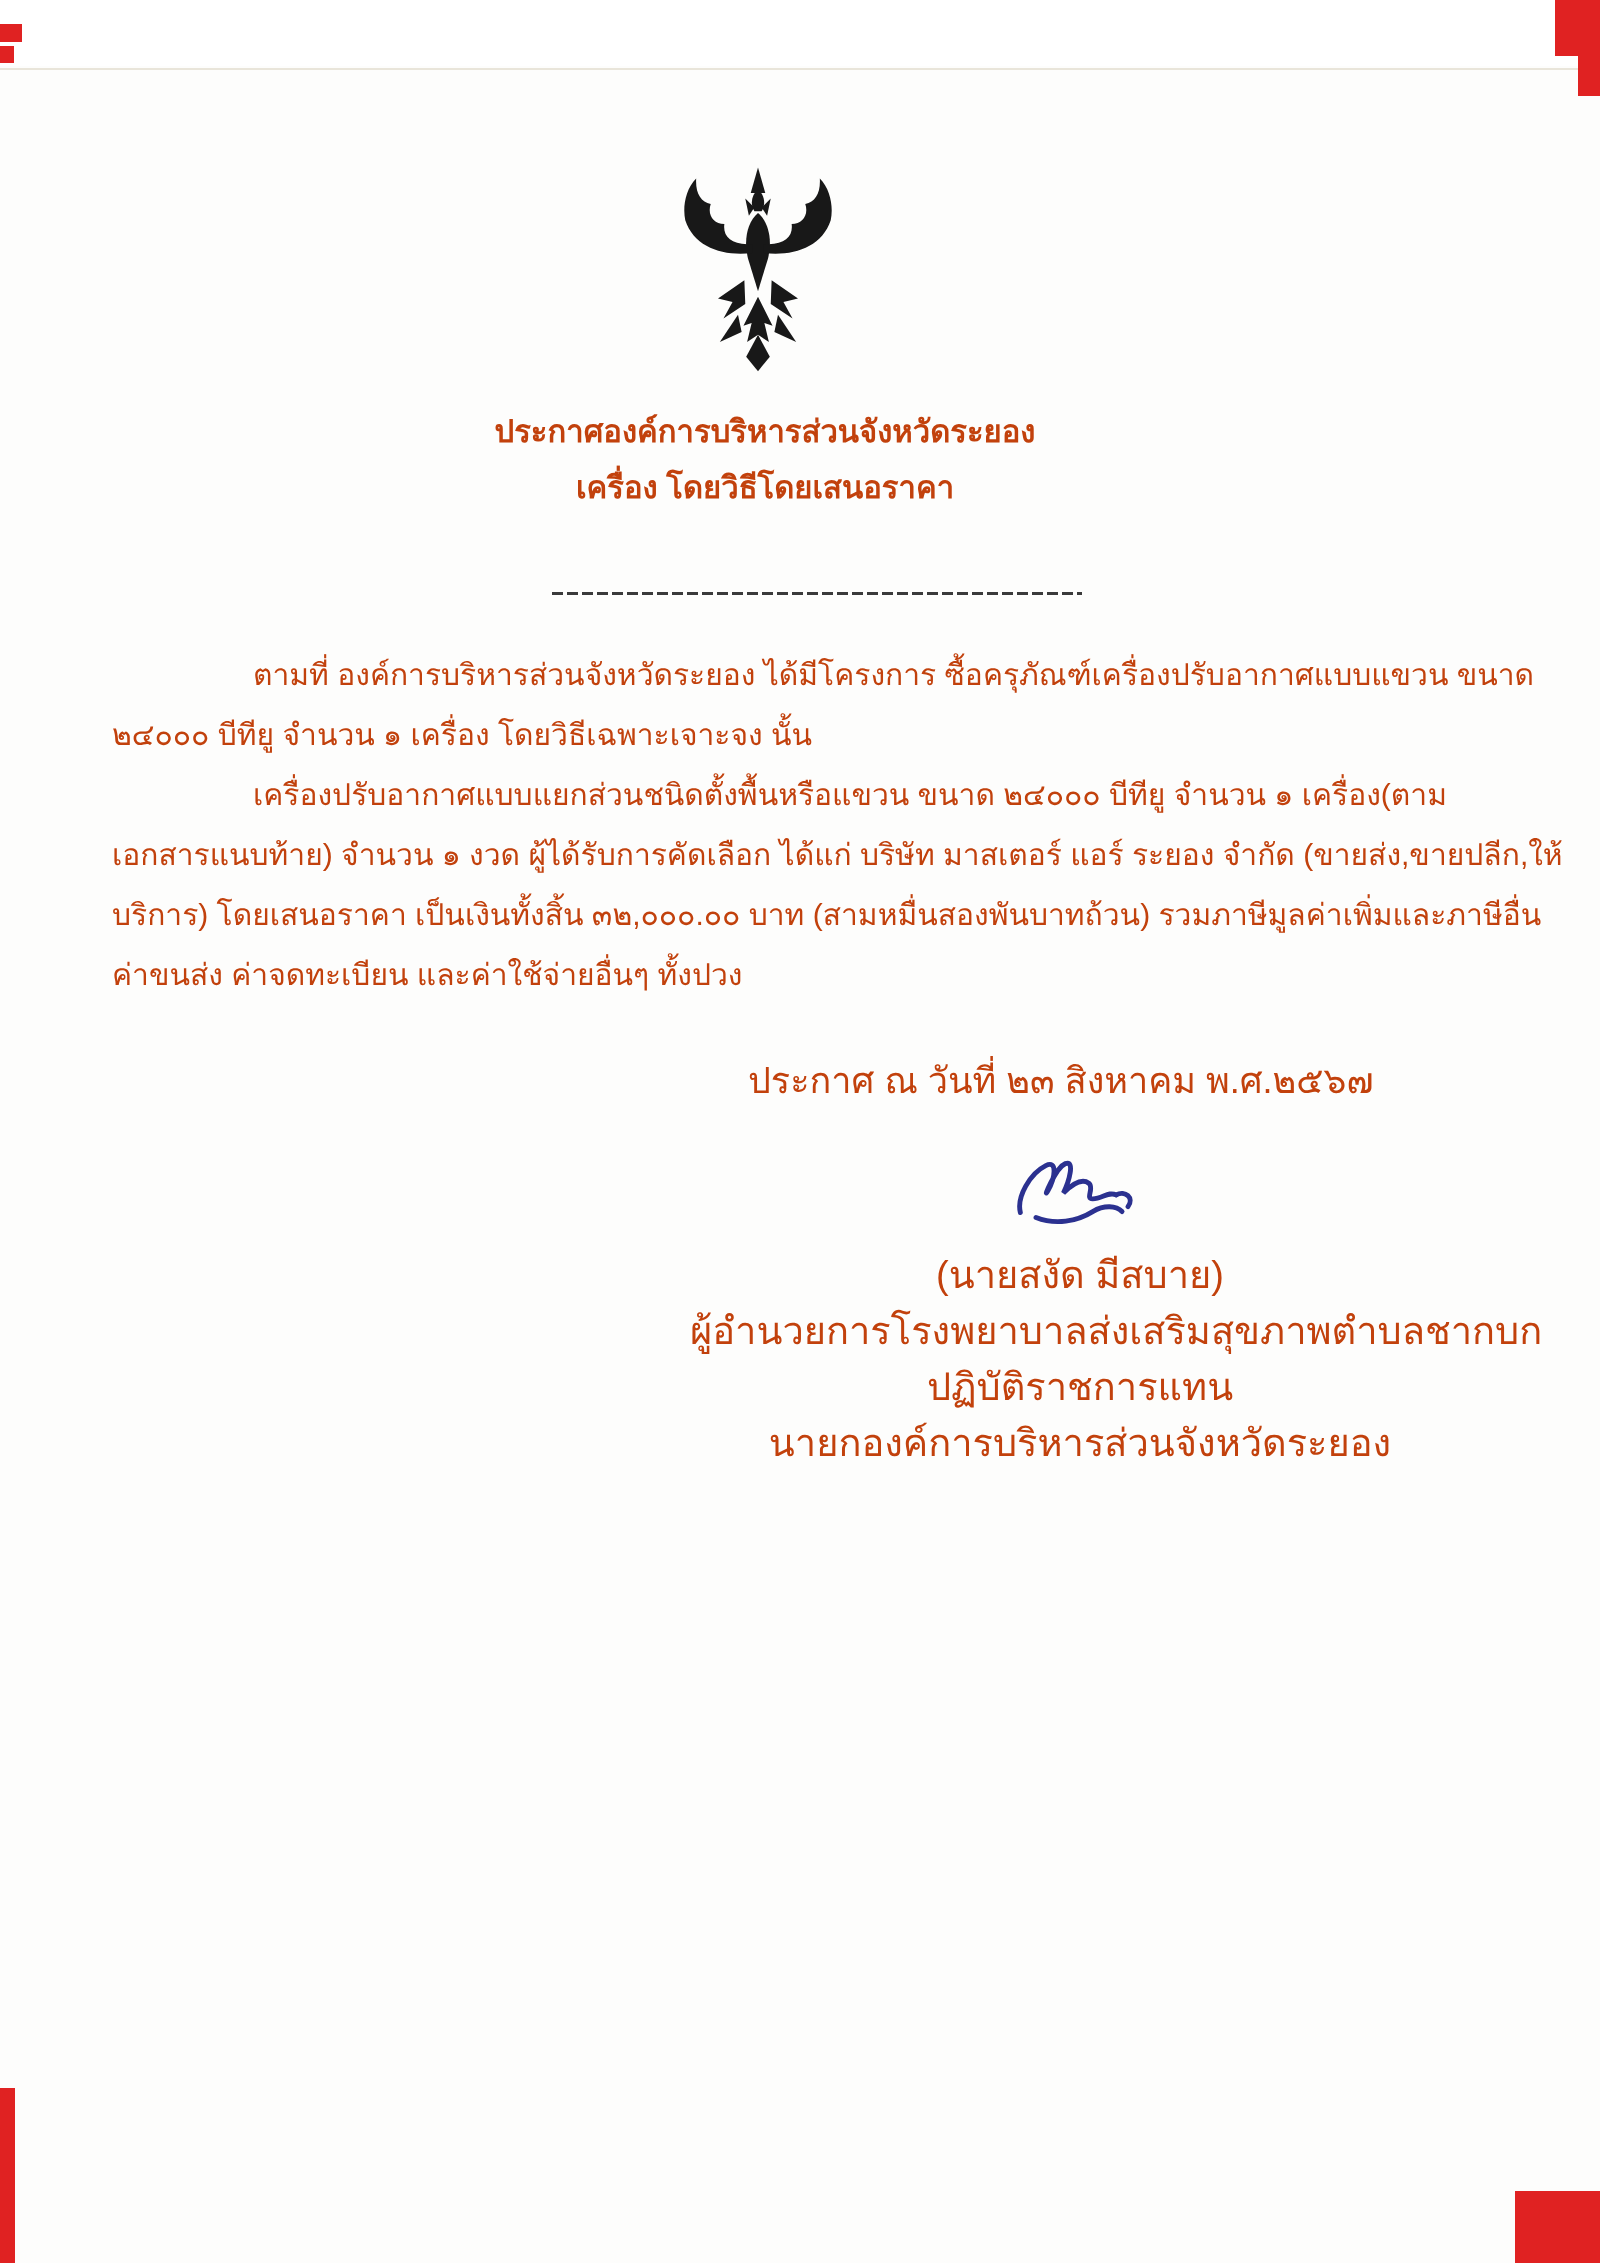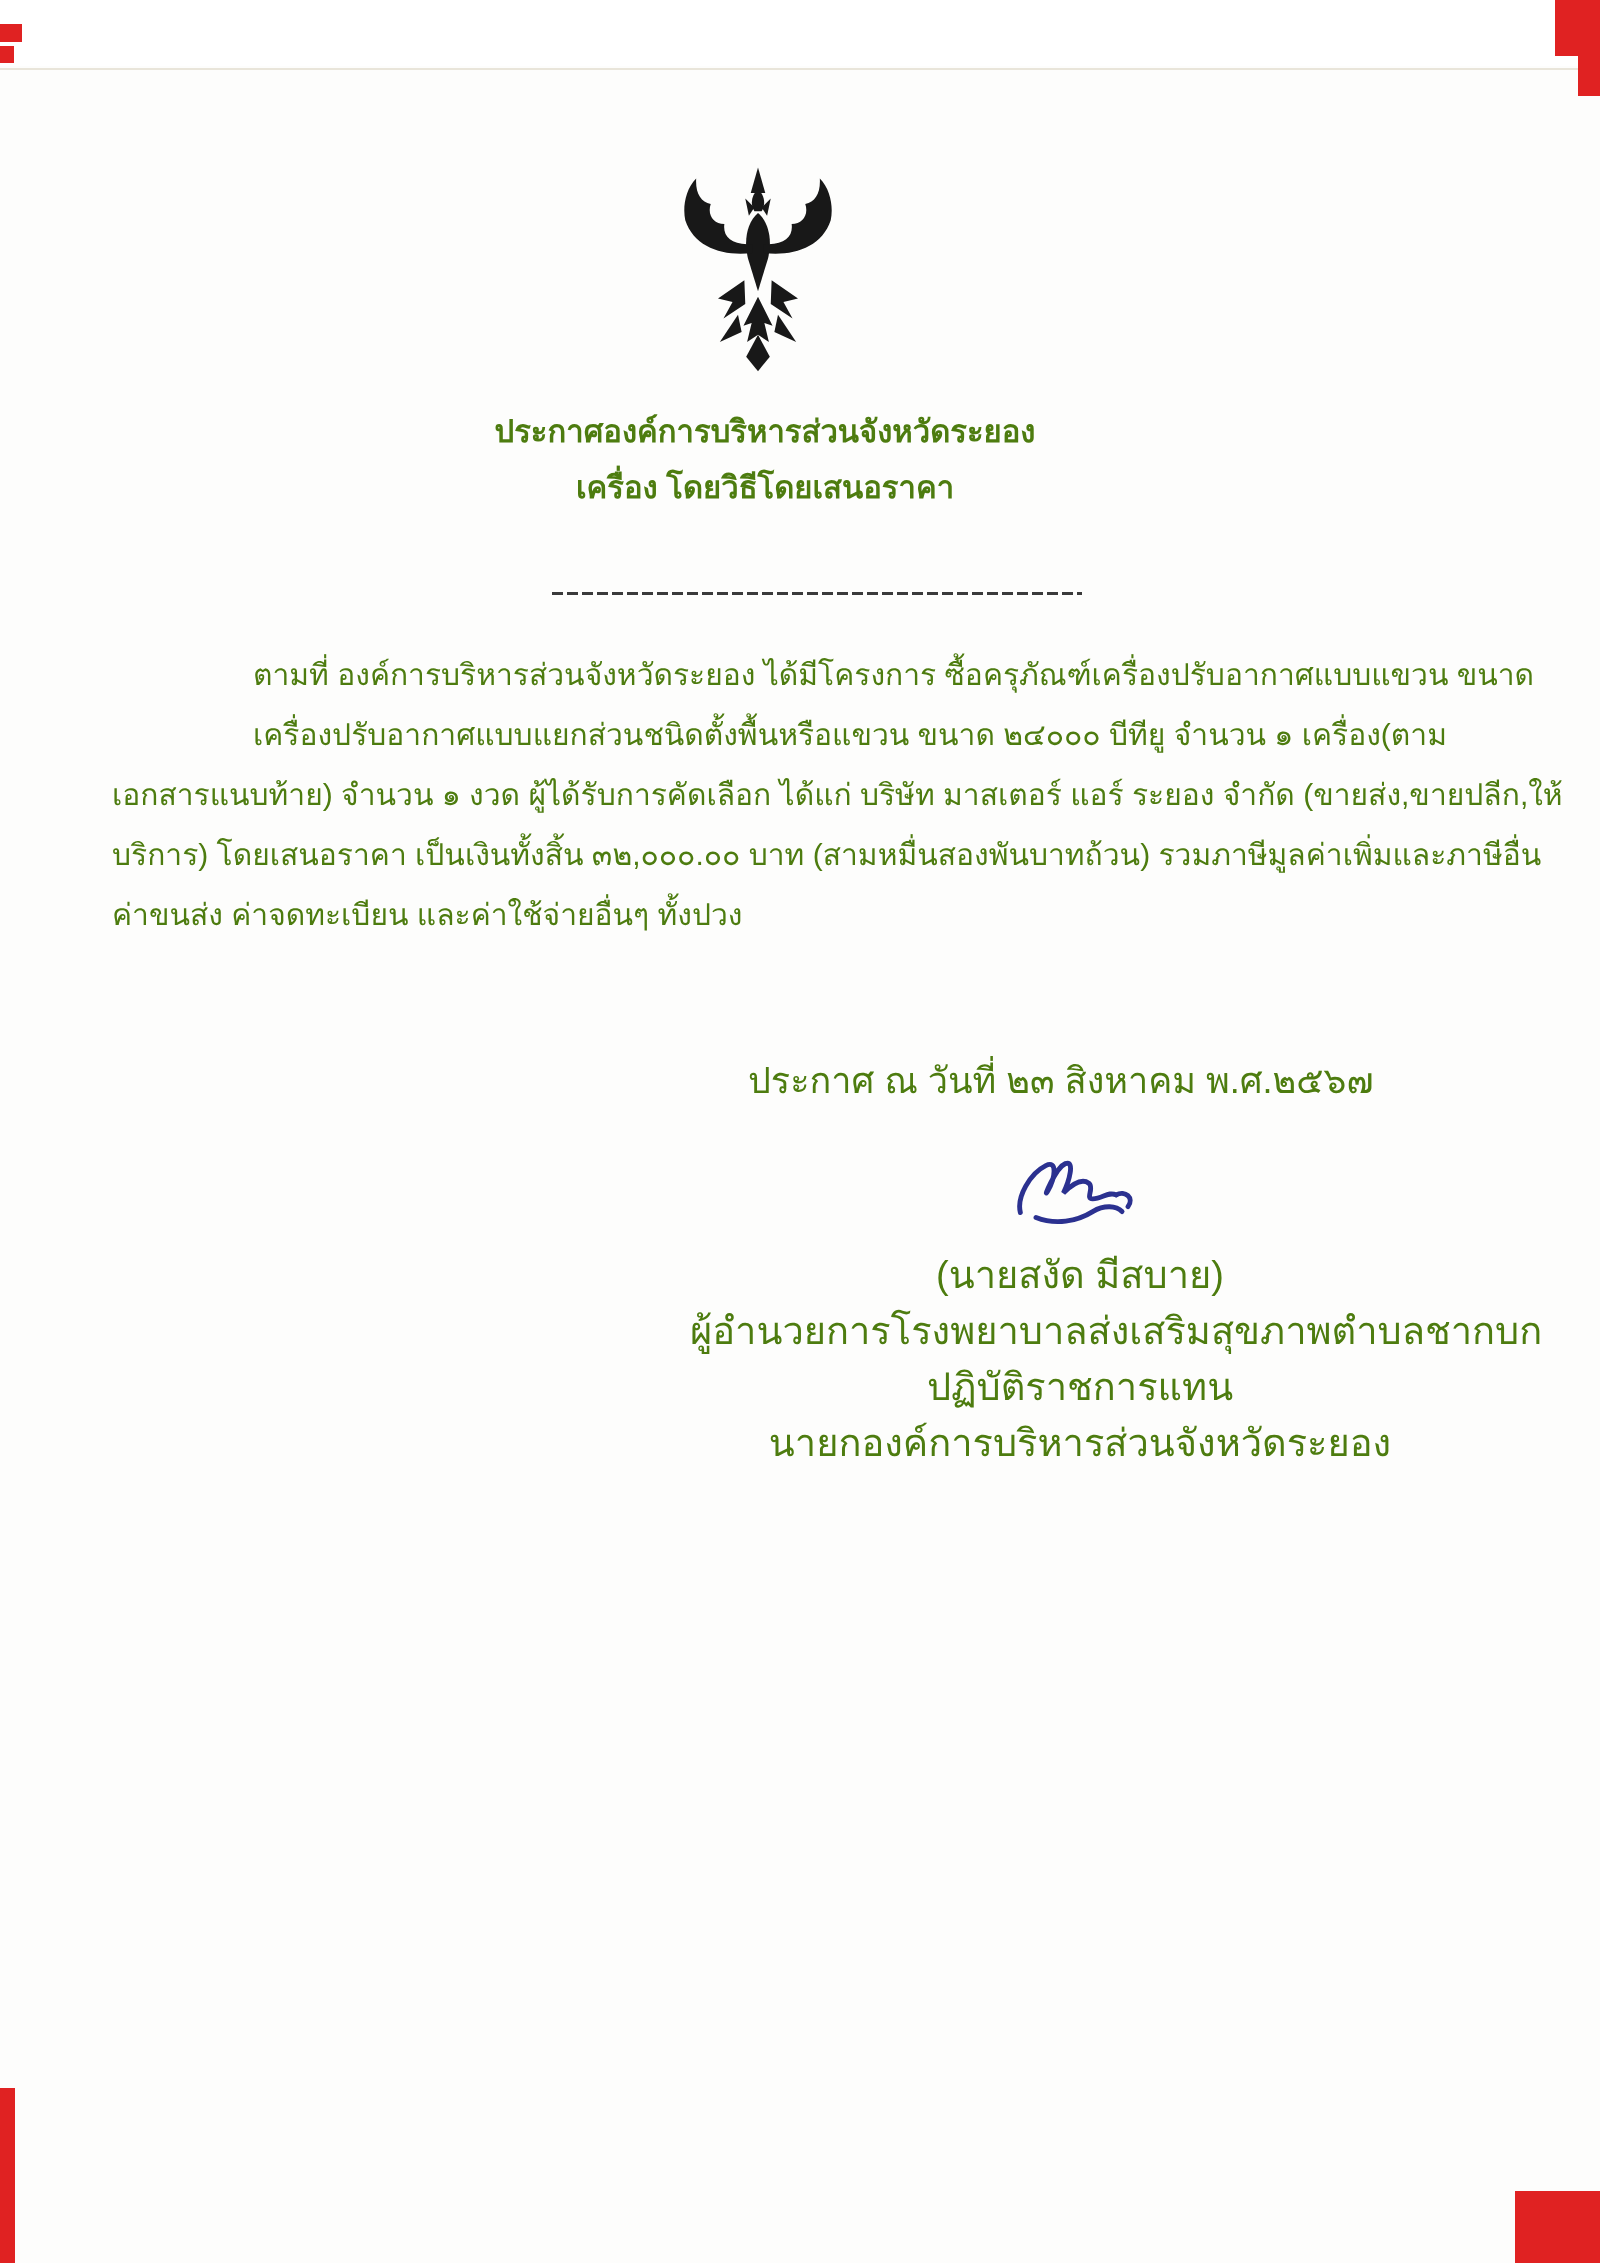--- a/index.html
+++ b/index.html
@@ -3,21 +3,21 @@
 <meta charset="utf-8">
 <style>
   html, body { margin: 0; padding: 0; background: #888; }
   .page {
     position: relative;
     width: 1600px;
     height: 2263px;
     margin: 0 auto;
     background: #fdfdfc;
     overflow: hidden;
-    color: #4d7c0f;
+    color: #c2410c;
     font-family: "Liberation Sans", sans-serif;
   }
   .top-band { position: absolute; top: 0; left: 0; right: 0; height: 66px; background: #ffffff; }
   .scan-line { position: absolute; top: 68px; left: 0; right: 0; height: 2px; background: #d9d2bd; opacity: .55; }
 
   
   .artifact { position: absolute; background: #e02222; }
   .a-tl1 { left: 0; top: 24px;  width: 22px; height: 18px; }
   .a-tl2 { left: 0; top: 46px;  width: 14px; height: 17px; }
   .a-tr1 { right: 0; top: 0;    width: 45px; height: 56px; }
@@ -92,20 +92,21 @@
 
   <div class="header">
     <div>ประกาศองค์การบริหารส่วนจังหวัดระยอง</div>
     <div>เครื่อง โดยวิธีโดยเสนอราคา</div>
   </div>
 
   <div class="separator"></div>
 
   <div class="body-text">
     <div class="body-line indent">ตามที่ องค์การบริหารส่วนจังหวัดระยอง ได้มีโครงการ ซื้อครุภัณฑ์เครื่องปรับอากาศแบบแขวน ขนาด</div>
+    <div class="body-line">๒๔๐๐๐ บีทียู จำนวน ๑ เครื่อง โดยวิธีเฉพาะเจาะจง  นั้น</div>
     <div class="body-line indent">เครื่องปรับอากาศแบบแยกส่วนชนิดตั้งพื้นหรือแขวน ขนาด ๒๔๐๐๐ บีทียู จำนวน ๑ เครื่อง(ตาม</div>
     <div class="body-line">เอกสารแนบท้าย) จำนวน ๑ งวด ผู้ได้รับการคัดเลือก ได้แก่ บริษัท มาสเตอร์ แอร์ ระยอง จำกัด (ขายส่ง,ขายปลีก,ให้</div>
     <div class="body-line">บริการ) โดยเสนอราคา เป็นเงินทั้งสิ้น ๓๒,๐๐๐.๐๐ บาท (สามหมื่นสองพันบาทถ้วน) รวมภาษีมูลค่าเพิ่มและภาษีอื่น</div>
     <div class="body-line">ค่าขนส่ง ค่าจดทะเบียน และค่าใช้จ่ายอื่นๆ ทั้งปวง</div>
   </div>
 
   <div class="date-line">ประกาศ ณ วันที่  ๒๓ สิงหาคม พ.ศ.๒๕๖๗</div>
 
   <div class="sig-block">
     <svg class="sig-image" viewBox="0 0 150 90" xmlns="http://www.w3.org/2000/svg" aria-hidden="true">

